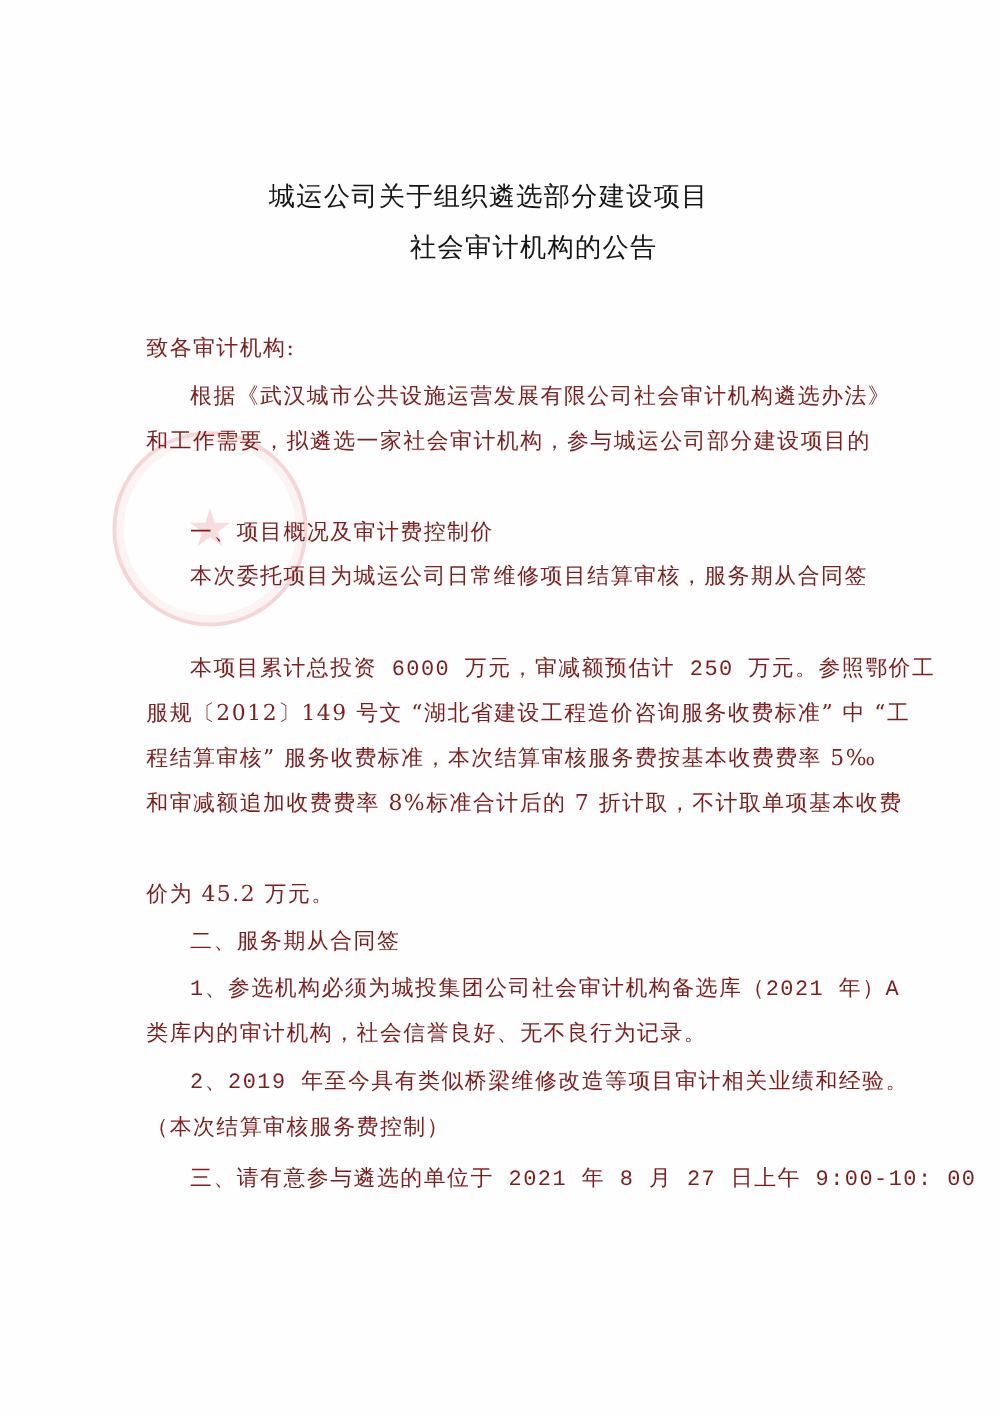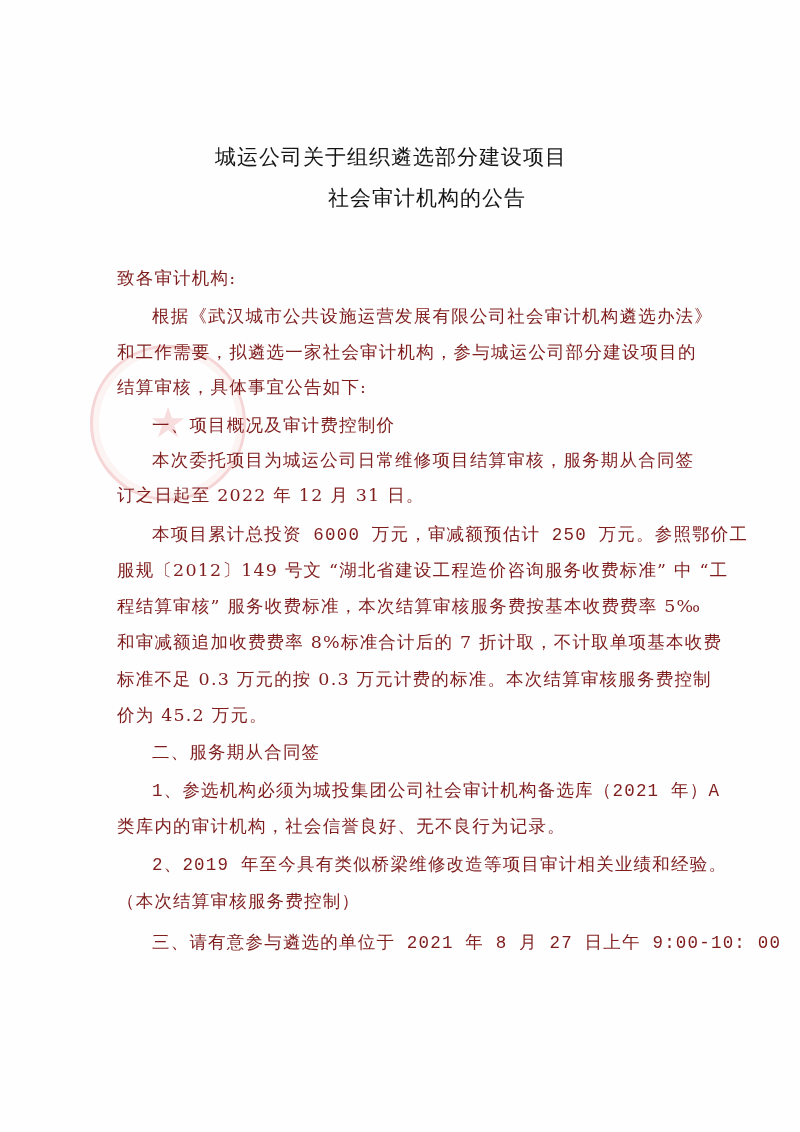--- a/index.html
+++ b/index.html
@@ -45,31 +45,28 @@
     <span class="star">★</span>
   </div>
 
   <div class="title t1">城运公司关于组织遴选部分建设项目</div>
   <div class="title t2">社会审计机构的公告</div>
 
   <div class="line" style="top:266px">致各审计机构:</div>
 
   <div class="line indent justify" style="top:304px">根据《武汉城市公共设施运营发展有限公司社会审计机构遴选办法》</div>
   <div class="line justify" style="top:340px">和工作需要，拟遴选一家社会审计机构，参与城运公司部分建设项目的</div>
-  <div class="line" style="top:375px">结算审核，具体事宜公告如下:</div>
 
   <div class="line indent" style="top:413px">一、项目概况及审计费控制价</div>
   <div class="line indent justify" style="top:448px">本次委托项目为城运公司日常维修项目结算审核，服务期从合同签</div>
-  <div class="line" style="top:483px">订之日起至 2022 年 12 月 31 日。</div>
 
   <div class="line indent justify" style="top:522px">本项目累计总投资 6000 万元，审减额预估计 250 万元。参照鄂价工</div>
   <div class="line justify" style="top:558px">服规〔2012〕149 号文 “湖北省建设工程造价咨询服务收费标准” 中 “工</div>
   <div class="line justify" style="top:594px">程结算审核” 服务收费标准，本次结算审核服务费按基本收费费率 5‰</div>
   <div class="line justify" style="top:630px">和审减额追加收费费率 8%标准合计后的 7 折计取，不计取单项基本收费</div>
-  <div class="line justify" style="top:667px">标准不足 0.3 万元的按 0.3 万元计费的标准。本次结算审核服务费控制</div>
   <div class="line" style="top:703px">价为 45.2 万元。</div>
 
   <div class="line indent" style="top:740px">二、服务期从合同签</div>
   <div class="line indent justify" style="top:778px">1、参选机构必须为城投集团公司社会审计机构备选库（2021 年）A</div>
   <div class="line" style="top:814px">类库内的审计机构，社会信誉良好、无不良行为记录。</div>
 
   <div class="line indent justify" style="top:852px">2、2019 年至今具有类似桥梁维修改造等项目审计相关业绩和经验。</div>
   <div class="line" style="top:889px">（本次结算审核服务费控制）</div>
 
   <div class="line indent justify" style="top:930px">三、请有意参与遴选的单位于 2021 年 8 月 27 日上午 9:00-10: 00</div>

